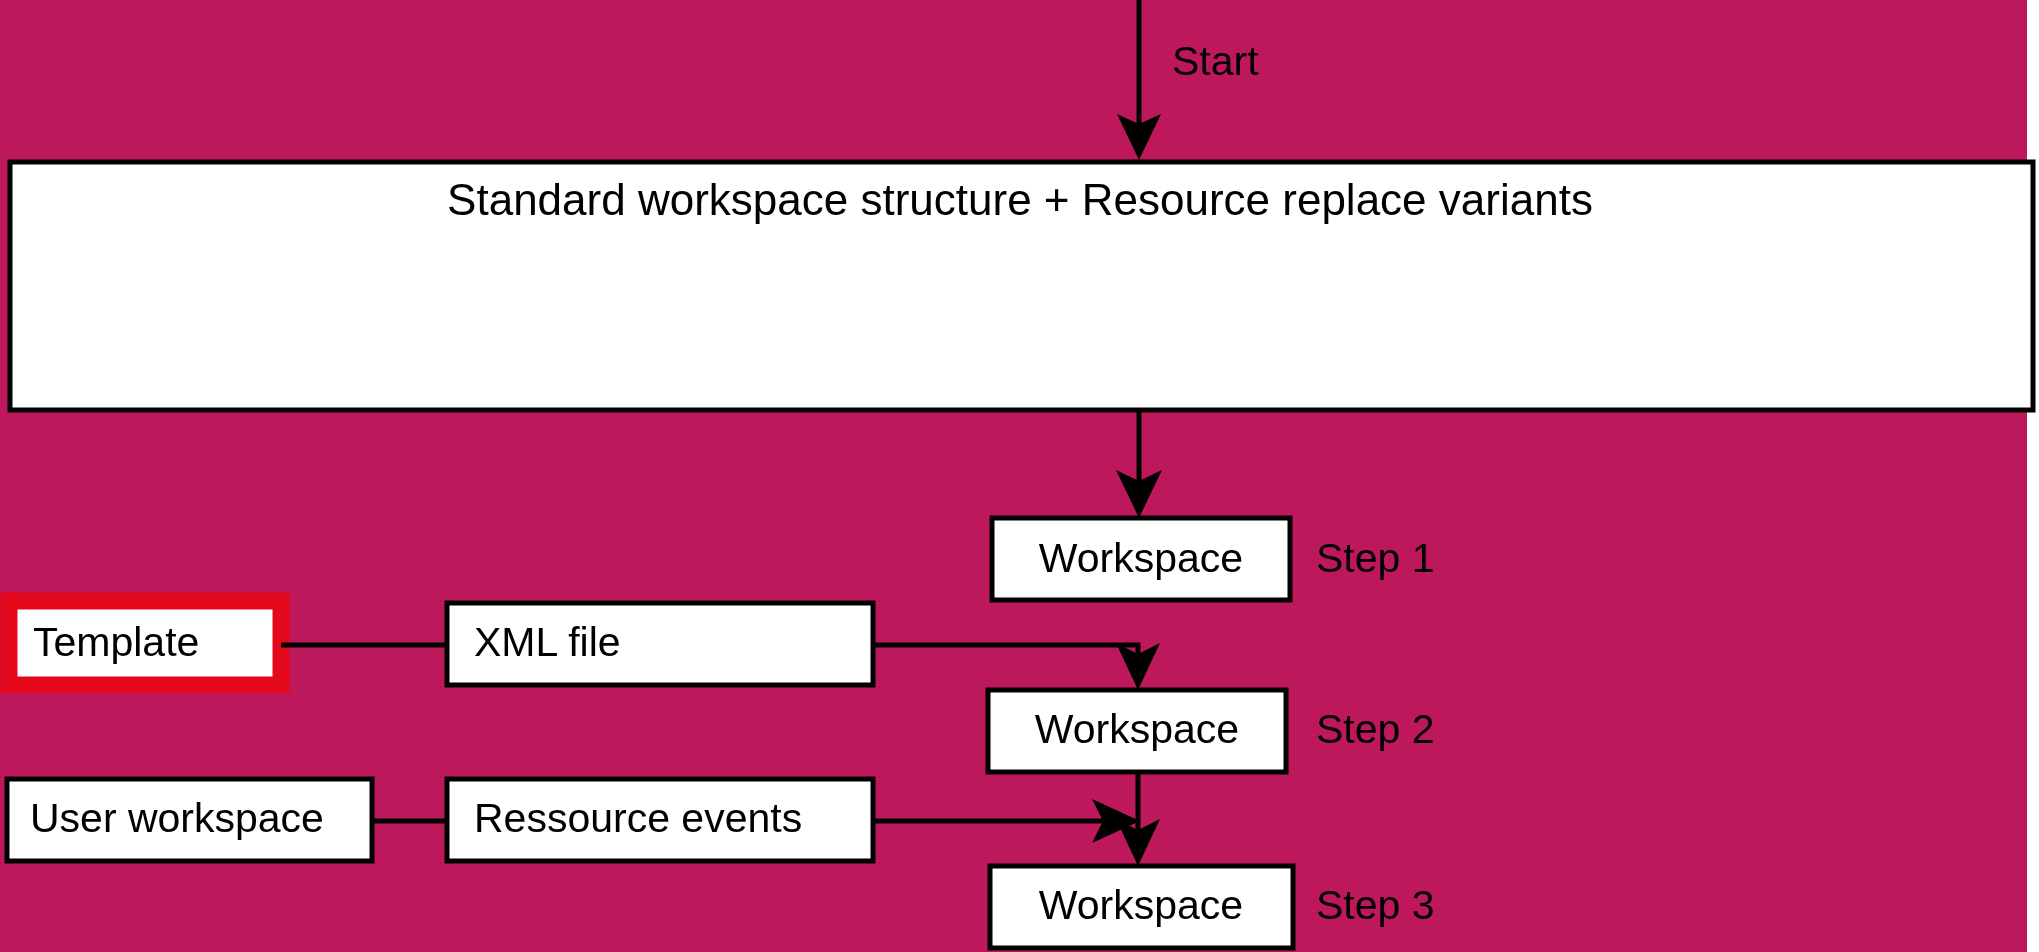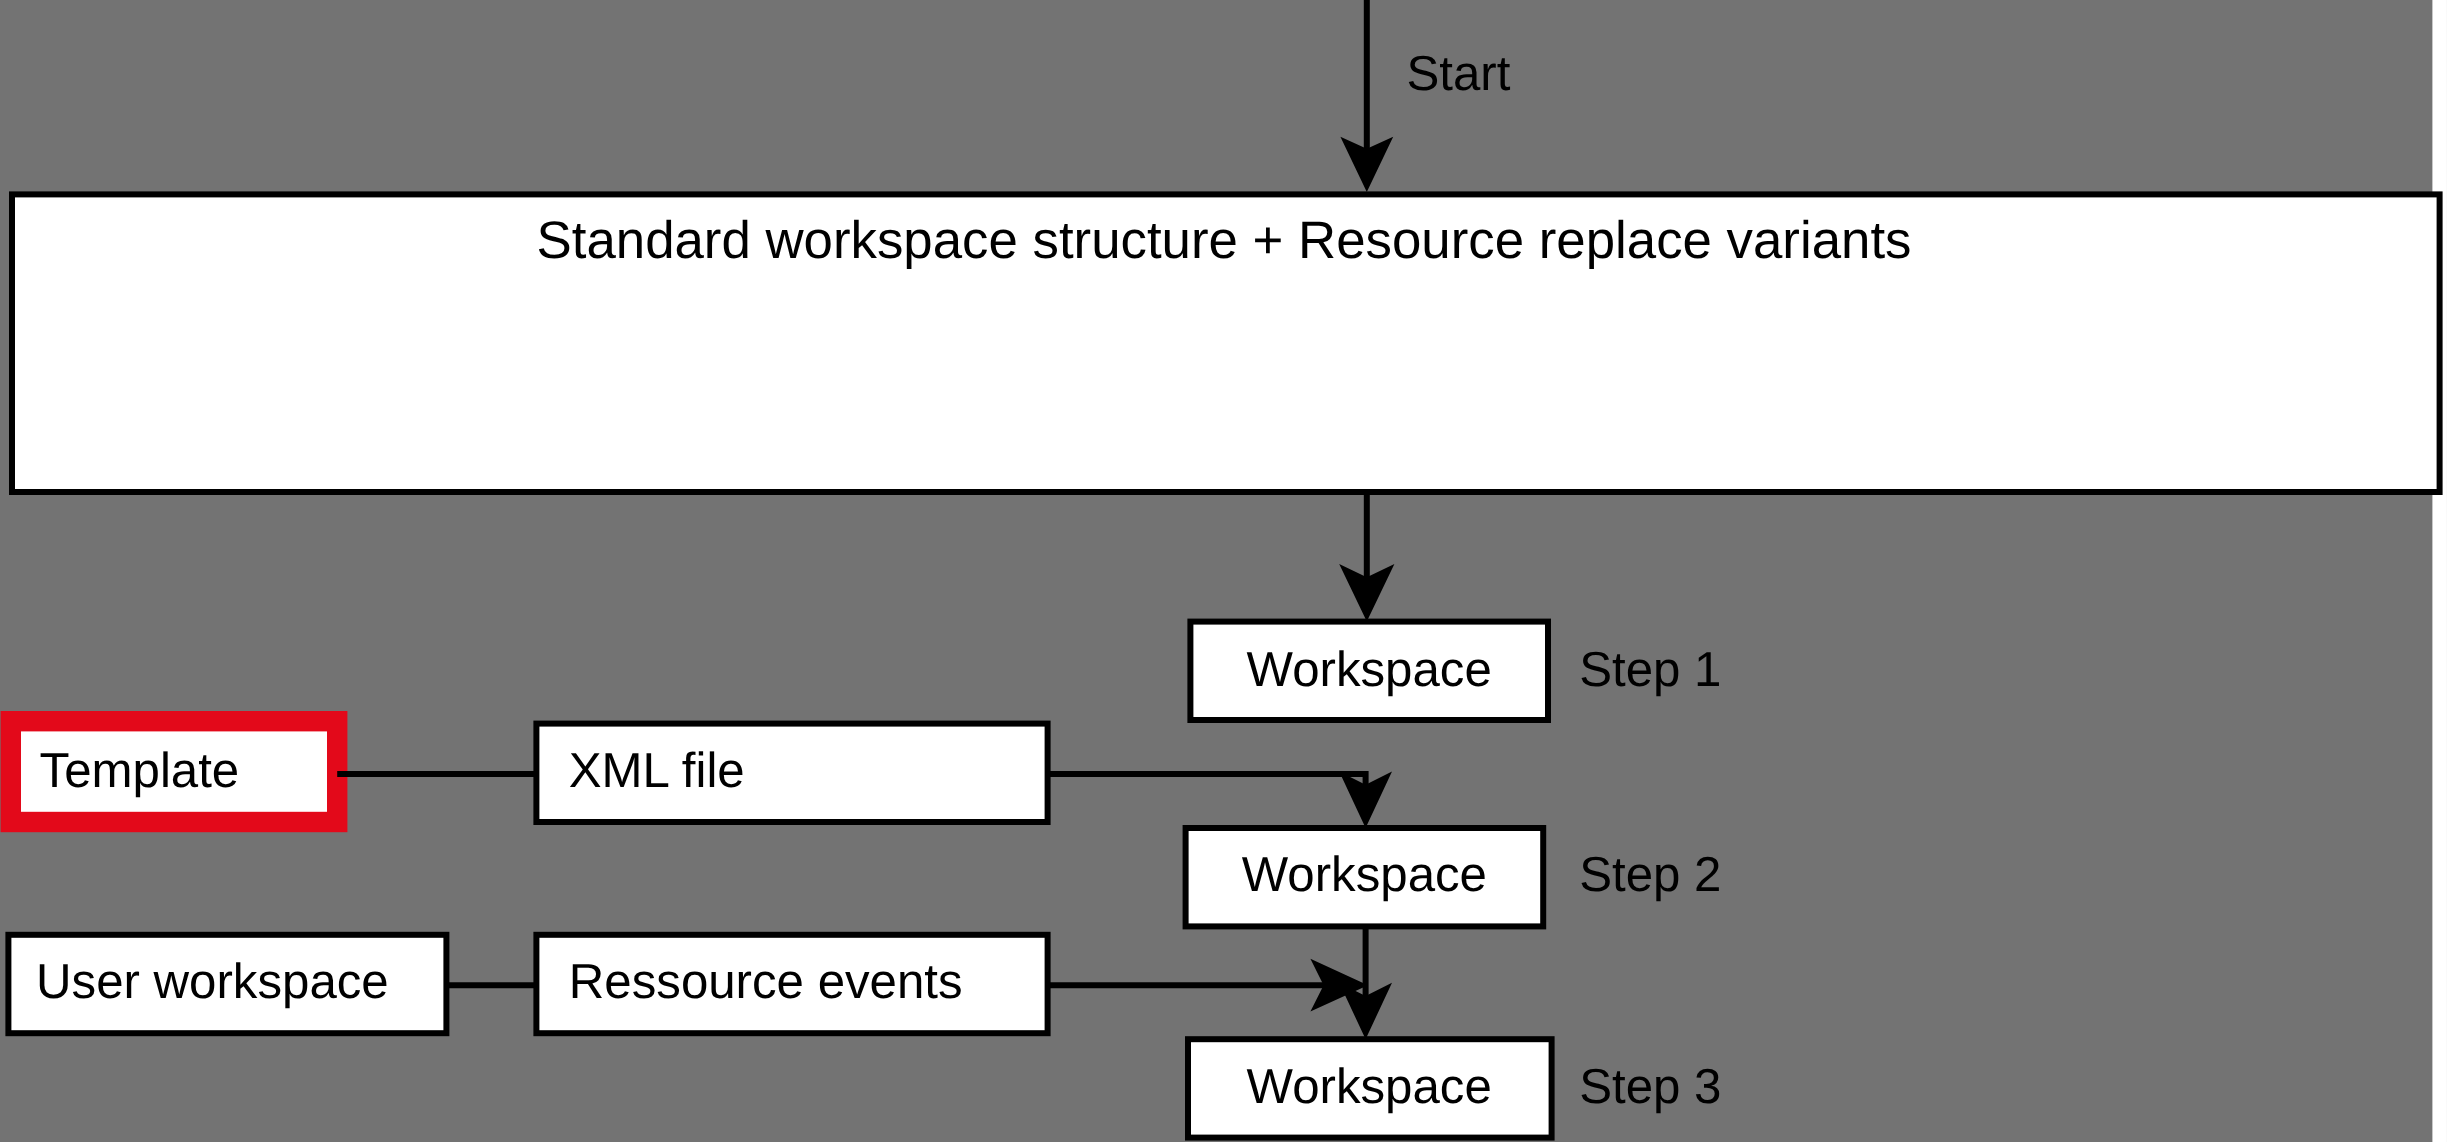--- a/index.html
+++ b/index.html
@@ -10,21 +10,21 @@
   body {
     width: 2039px;
     height: 952px;
     overflow: hidden;
     font-family: "Liberation Sans", sans-serif;
   }
   #diagram-root {
     position: relative;
     width: 2027px;
     height: 952px;
-    background: #737373;
+    background: #be185d;
   }
   svg#flow-svg {
     position: absolute;
     top: 0;
     left: 0;
     width: 2039px;
     height: 952px;
     display: block;
   }
   .node-rect {

